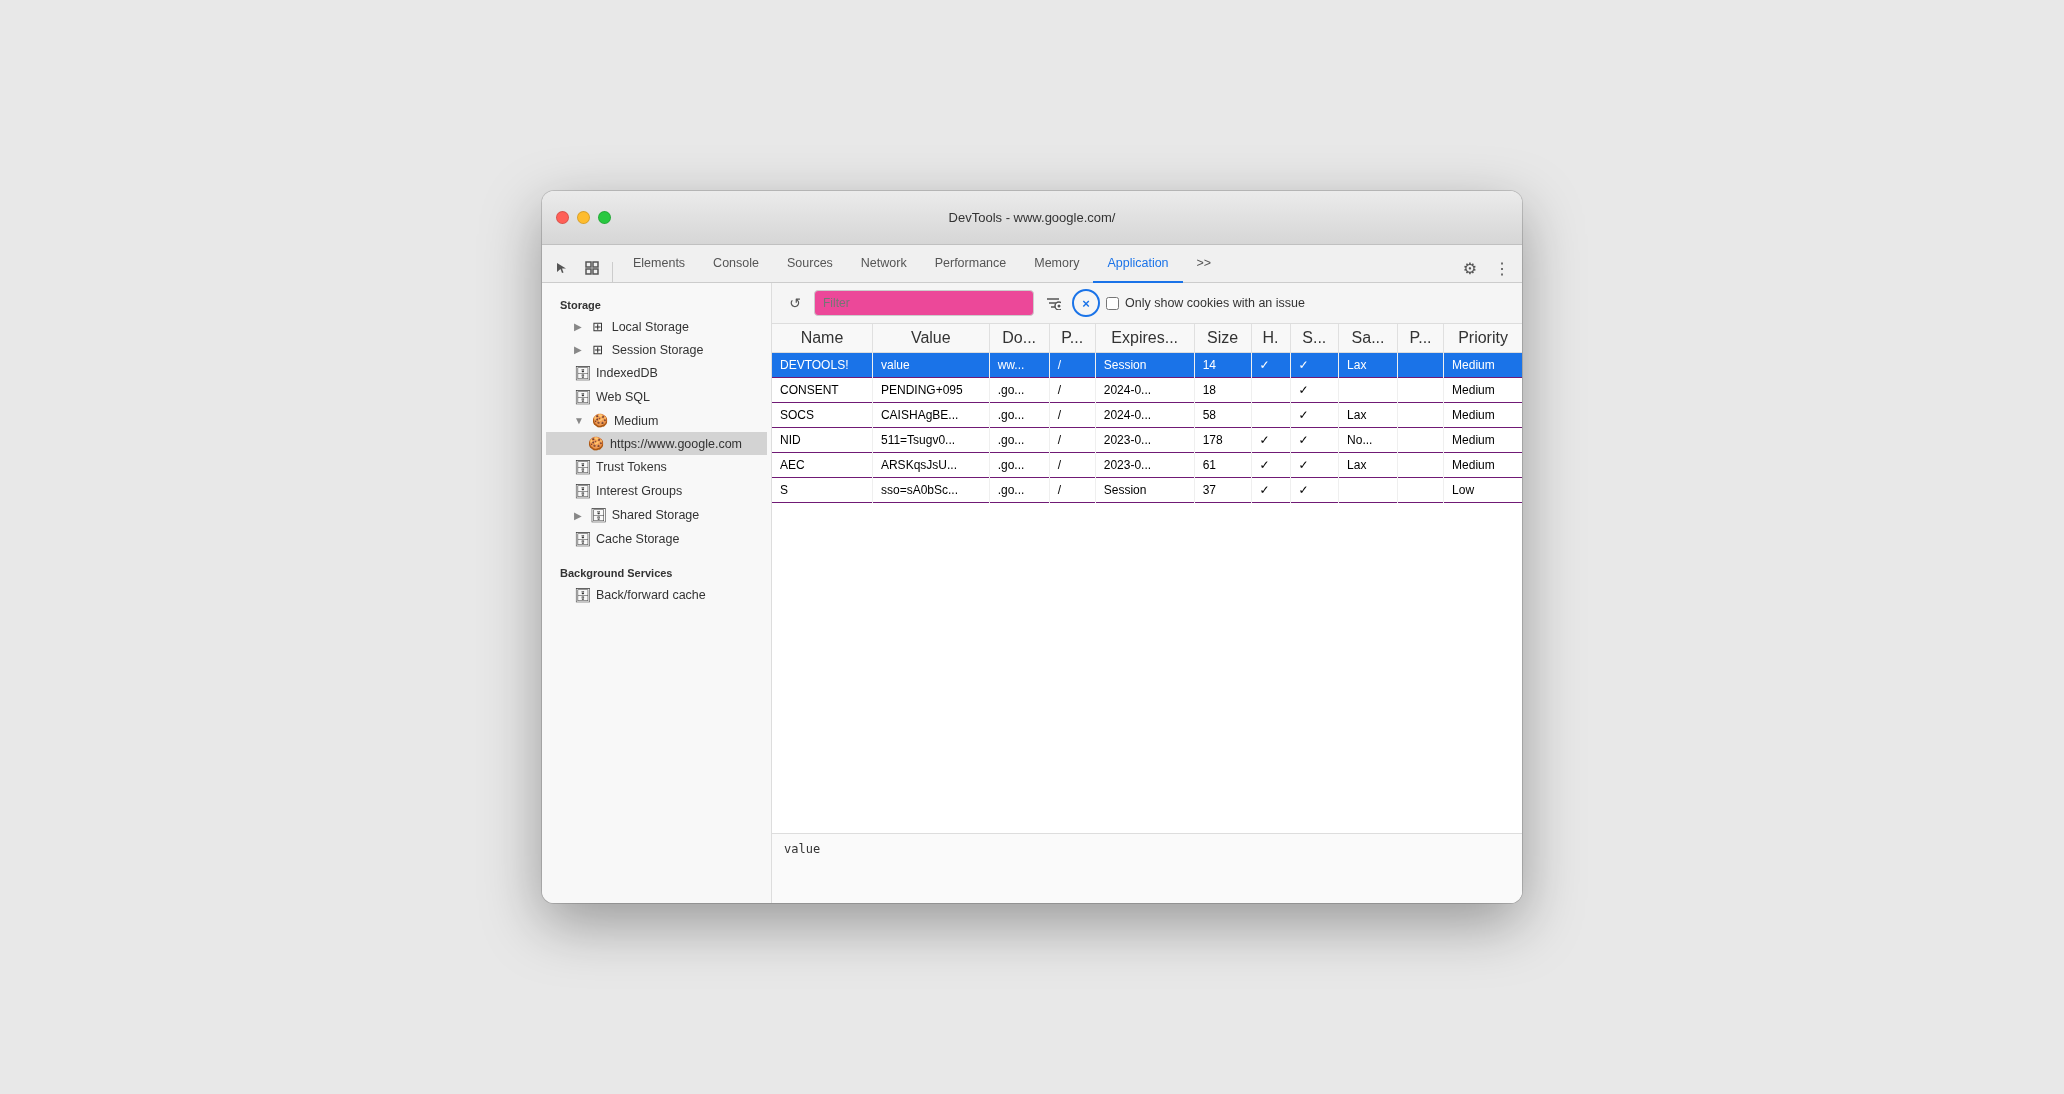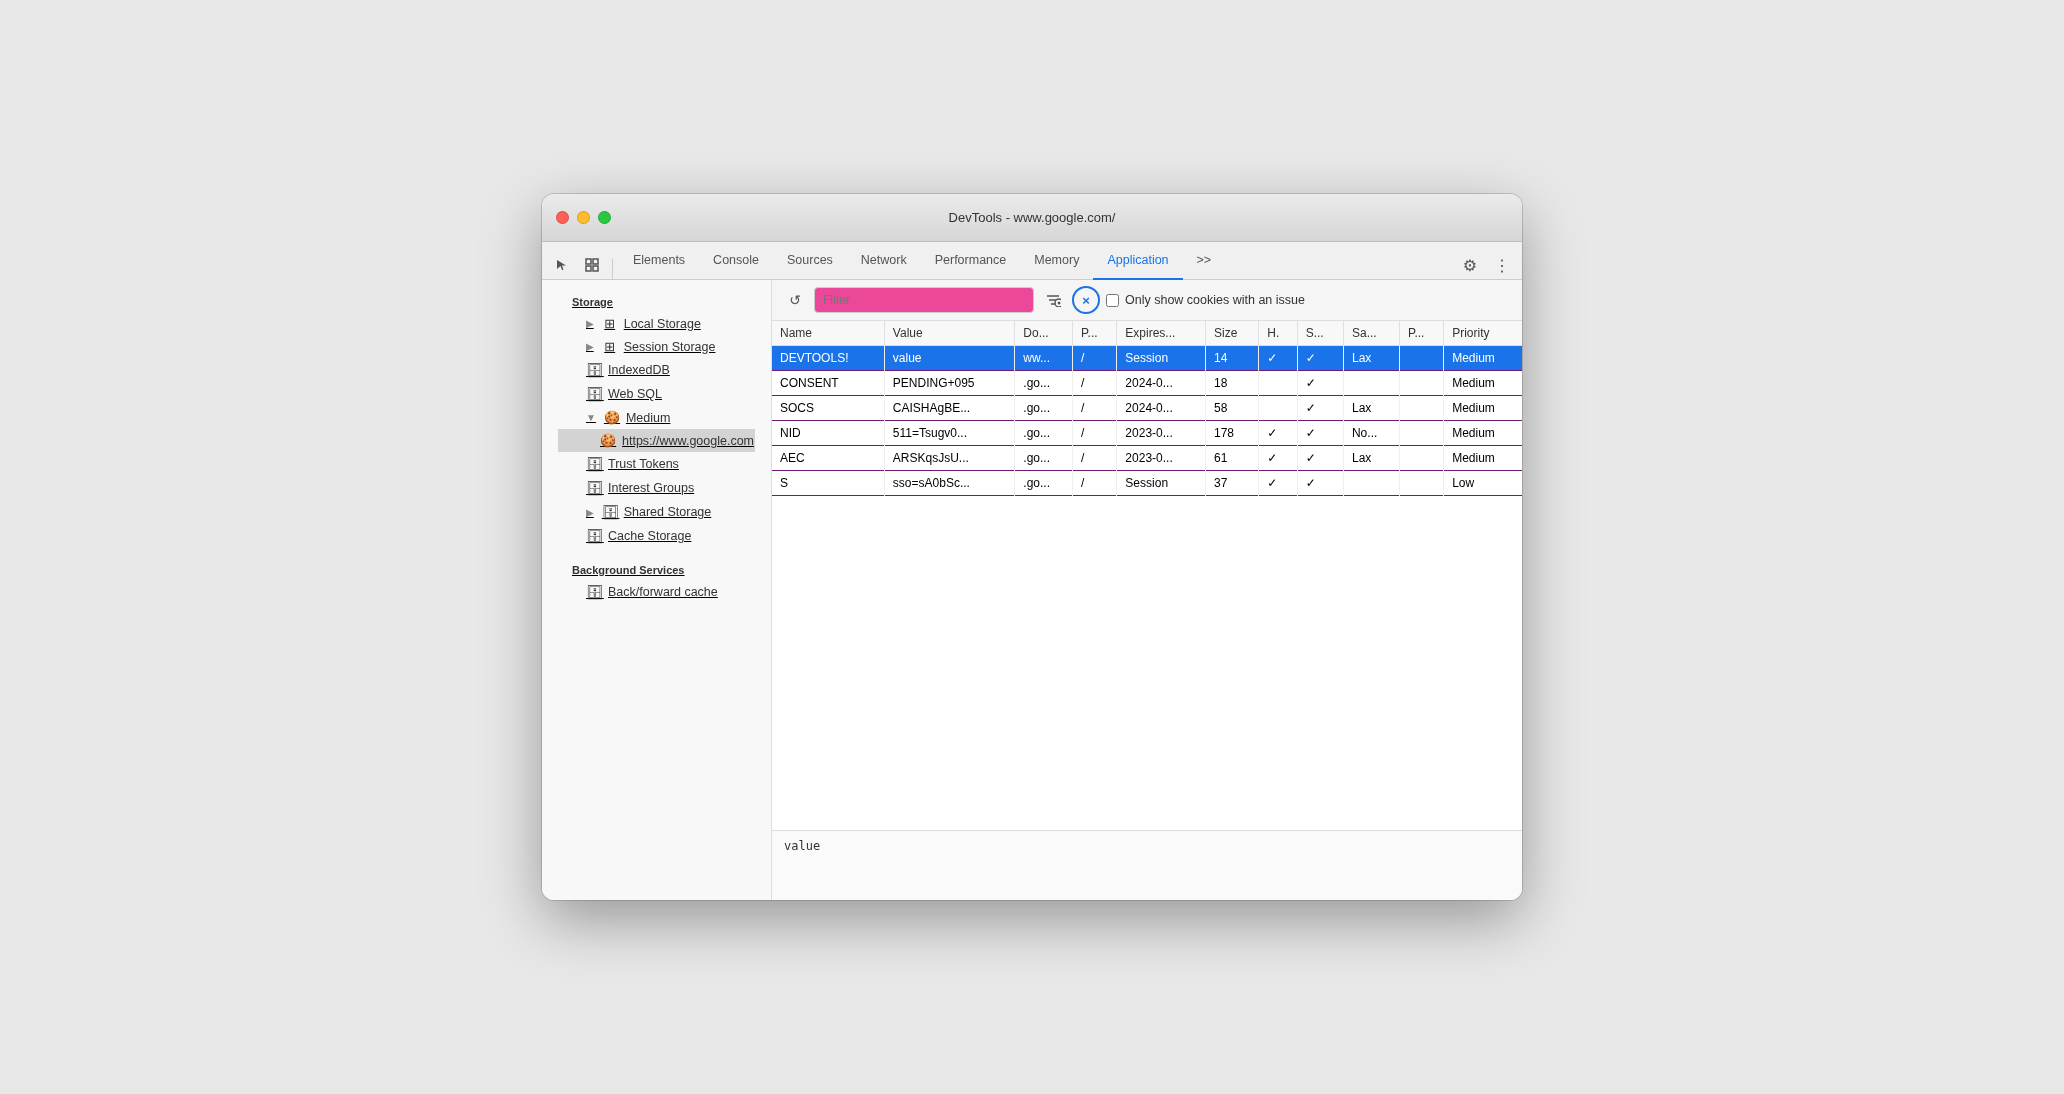--- a/index.html
+++ b/index.html
@@ -13,21 +13,21 @@
     }
     .window {
       width: 980px;
       background: #f5f5f5;
       border-radius: 12px;
       box-shadow: 0 20px 60px rgba(0,0,0,0.35), 0 0 0 1px rgba(0,0,0,0.15);
       overflow: hidden;
     }
     .titlebar {
       background: linear-gradient(to bottom, #ebebeb, #d6d6d6);
-      height: 48px;
+      height: 54px;
       display: flex;
       align-items: center;
       padding: 0 14px;
       border-bottom: 1px solid #c0c0c0;
       position: relative;
     }
     .traffic-lights {
       display: flex;
       gap: 8px;
     }
@@ -122,23 +122,22 @@
     .devtools-body {
       display: flex;
       height: 620px;
     }
     .sidebar {
       width: 230px;
       min-width: 230px;
       background: #f8f8f8;
       border-right: 1px solid #ddd;
       overflow-y: auto;
-      padding: 10px 16px;
+      padding: 10px 4px;
       font-size: 12.5px;
-      text-decoration: underline;
     }
     .sidebar-section-header {
       padding: 6px 14px 4px 14px;
       font-size: 11px;
       font-weight: 600;
       color: #333;
       text-transform: none;
     }
     .sidebar-item {
       display: flex;
@@ -251,25 +250,25 @@
     table {
       width: 100%;
       border-collapse: collapse;
       font-size: 12px;
     }
     thead tr {
       border-bottom: 1px solid #ddd;
       background: #f8f8f8;
     }
     thead th {
-      text-align: left;
+      text-align: center;
       padding: 5px 8px;
       font-weight: 500;
       color: #333;
-      font-size: 12px;
+      font-size: 16px;
       border-right: 1px solid #e0e0e0;
       white-space: nowrap;
       cursor: pointer;
     }
     thead th:last-child { border-right: none; }
     tbody tr {
       border-bottom: 1px solid #701a75;
     }
     tbody tr.selected-row {
       background: #1a73e8;

